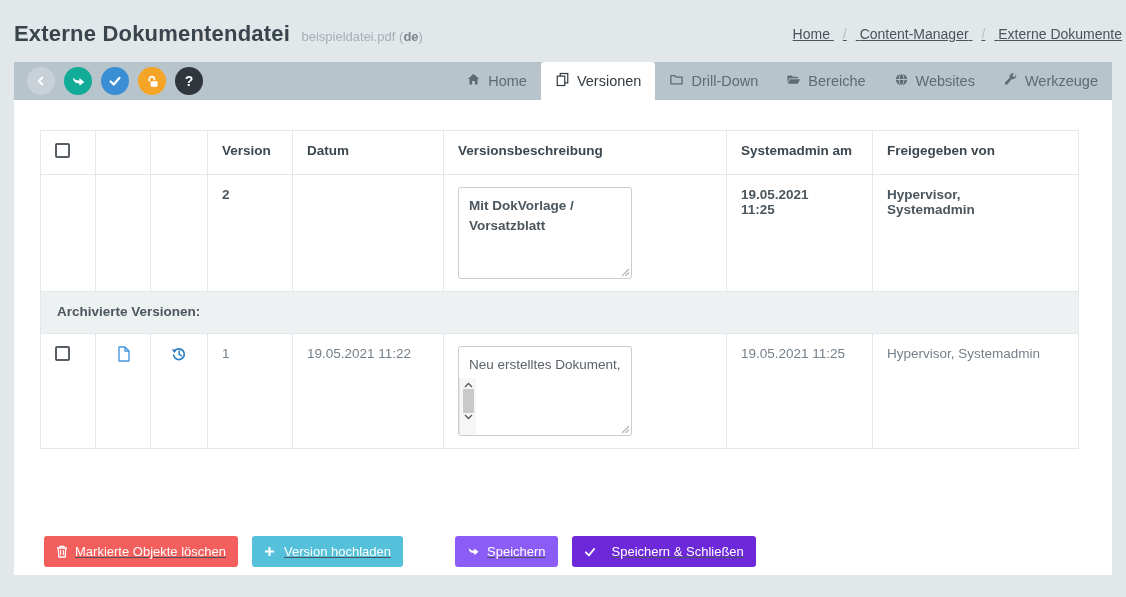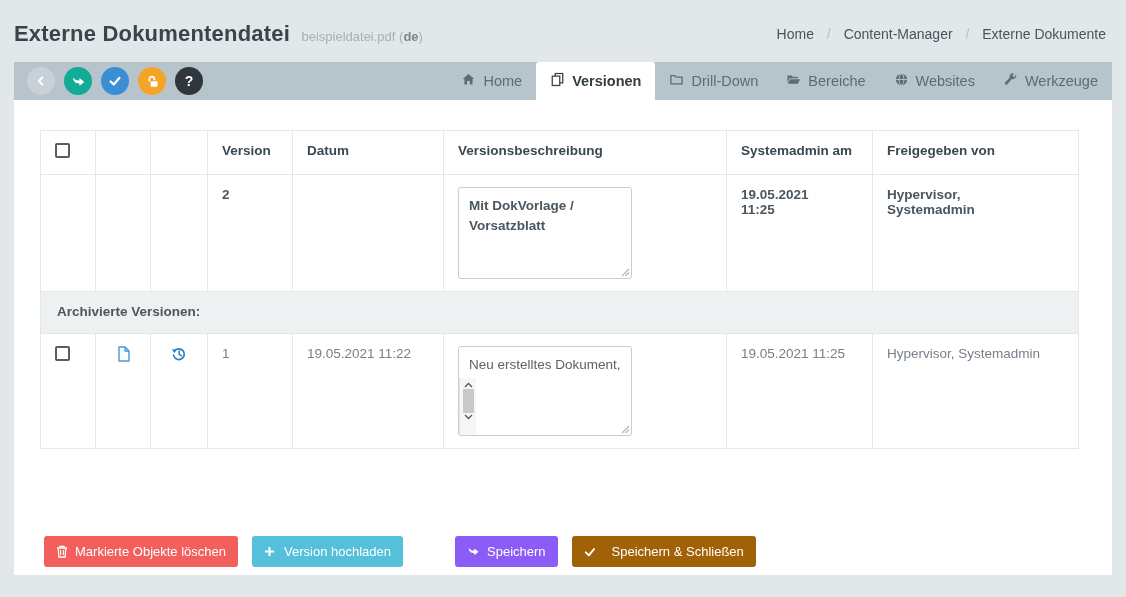--- a/index.html
+++ b/index.html
@@ -5,26 +5,26 @@
   * { box-sizing: border-box; }
   html,body { margin:0; padding:0; }
   body {
     width:1126px; height:597px; overflow:hidden; position:relative;
     background:#e2e7ea;
     font-family:"Liberation Sans","DejaVu Sans",sans-serif;
     color:#4a545c;
   }
 
   
-  .header { height:62px; display:flex; justify-content:space-between; align-items:center; padding:6px 20px 0 14px; }
+  .header { height:62px; display:flex; justify-content:space-between; align-items:center; padding:6px 4px 0 14px; }
   .title-wrap { white-space:nowrap; }
   .page-title { display:inline; font-size:22px; font-weight:700; color:#3a444c; letter-spacing:.2px; }
   .page-subtitle { font-size:13px; color:#a7b0b7; margin-left:7px; }
   .page-subtitle .lang { color:#7e878e; font-weight:700; }
-  .breadcrumb { font-size:14px; color:#49555d; white-space:nowrap; }
+  .breadcrumb { font-size:14px; color:#49555d; white-space:nowrap;text-decoration:underline; }
   .breadcrumb .crumb { cursor:pointer; }
   .breadcrumb .sep { color:#b7c0c6; margin:0 9px; }
 
   
   .toolbar {
     position:absolute; left:14px; right:14px; top:62px; height:38px;
     background:#b8c4cb; display:flex; align-items:center; padding-left:13px;
   }
   .circle-btn {
     width:28px; height:28px; border-radius:50%; border:none; padding:0;
@@ -33,21 +33,21 @@
   }
   .circle-btn svg { display:block; }
   .circle-btn.help { font-size:14px; font-weight:700; font-family:"Liberation Sans",sans-serif; }
   .tabs { position:absolute; right:0; top:0; bottom:0; display:flex; align-items:stretch; }
   .tab {
     display:flex; align-items:center; gap:7px; padding:0 14px;
     font-size:14.5px; color:#5c6b74; cursor:pointer; white-space:nowrap;
   }
   .tab svg { flex:none; }
   .tab.active {
-    background:#fff; color:#333c42; border-radius:3px 3px 0 0; font-weight:700;
+    background:#fff; color:#333c42; border-radius:3px 3px 0 0; font-weight:400;
   }
 
   
   .panel { position:absolute; left:14px; right:14px; top:100px; bottom:22px; background:#fff; }
 
   table.versions {
     border-collapse:collapse; table-layout:fixed; width:1038px; margin:30px 0 0 26px;
     font-size:13.5px;
   }
   .versions th, .versions td { border:1px solid #e4e8ea; padding:12px 14px; text-align:left; vertical-align:top; }
@@ -80,21 +80,21 @@
   .ta-text { flex:1; padding:7px 0 0 10px; line-height:1.6; overflow:hidden; color:#5a6168; }
   .ta-scrollbar {
     width:17px; flex:none; background:#f6f6f6; border-left:1px solid #e6e6e6; border-radius:0 2px 2px 0;
     display:flex; flex-direction:column; align-items:center; justify-content:space-between; padding:3px 0 14px;
   }
   .sb-arrow { width:11px; height:8px; display:flex; align-items:center; justify-content:center; cursor:pointer; color:#555; }
   .sb-thumb { width:11px; height:24px; background:#c9c9c9; cursor:grab; }
   .grip { position:absolute; right:1px; bottom:1px; line-height:0; cursor:nwse-resize; color:#b5b5b5; }
 
   
-  .footer-bar { position:absolute; left:30px; bottom:8px; display:flex; align-items:center; }
+  .footer-bar { position:absolute; left:30px; bottom:8px; display:flex; align-items:center;text-decoration:underline; }
   .btn {
     display:inline-flex; align-items:center; gap:7px; border:none; border-radius:3px;
     color:#fff; font-size:13px; font-family:inherit; padding:8px 12px; cursor:pointer; white-space:nowrap;
   }
   .btn svg { display:block; }
   .gap-14 { margin-left:14px; }
   .gap-52 { margin-left:52px; }
 </style>
 </head>
 <body>
@@ -331,21 +331,21 @@
       <span>Version hochladen</span>
     </button>
     <button class="btn gap-52" style="background: #8b5cf6;">
       <span>
         <svg width="13" height="13" viewBox="0 0 16 16">
             <path d="M9 12.6 L14.2 8.4 L9 4.2 L9 6.9 C5.6 6.9 3.6 6 2.1 3.4 C2.3 8.2 5 10 9 10 Z" fill="#fff"></path>
           </svg>
       </span>
       <span>Speichern</span>
     </button>
-    <button class="btn gap-14" style="background: #a16207; gap: 16px;">
+    <button class="btn gap-14" style="background: #6d28d9; gap: 16px;">
       <span>
         <svg width="12" height="12" viewBox="0 0 16 16">
             <polyline points="2.5,8.5 6.5,12.5 13.5,4" fill="none" stroke="#fff" stroke-width="2.6" stroke-linecap="round" stroke-linejoin="round"></polyline>
           </svg>
       </span>
       <span>Speichern &amp; Schließen</span>
     </button>
   </div>
 </div>
 

